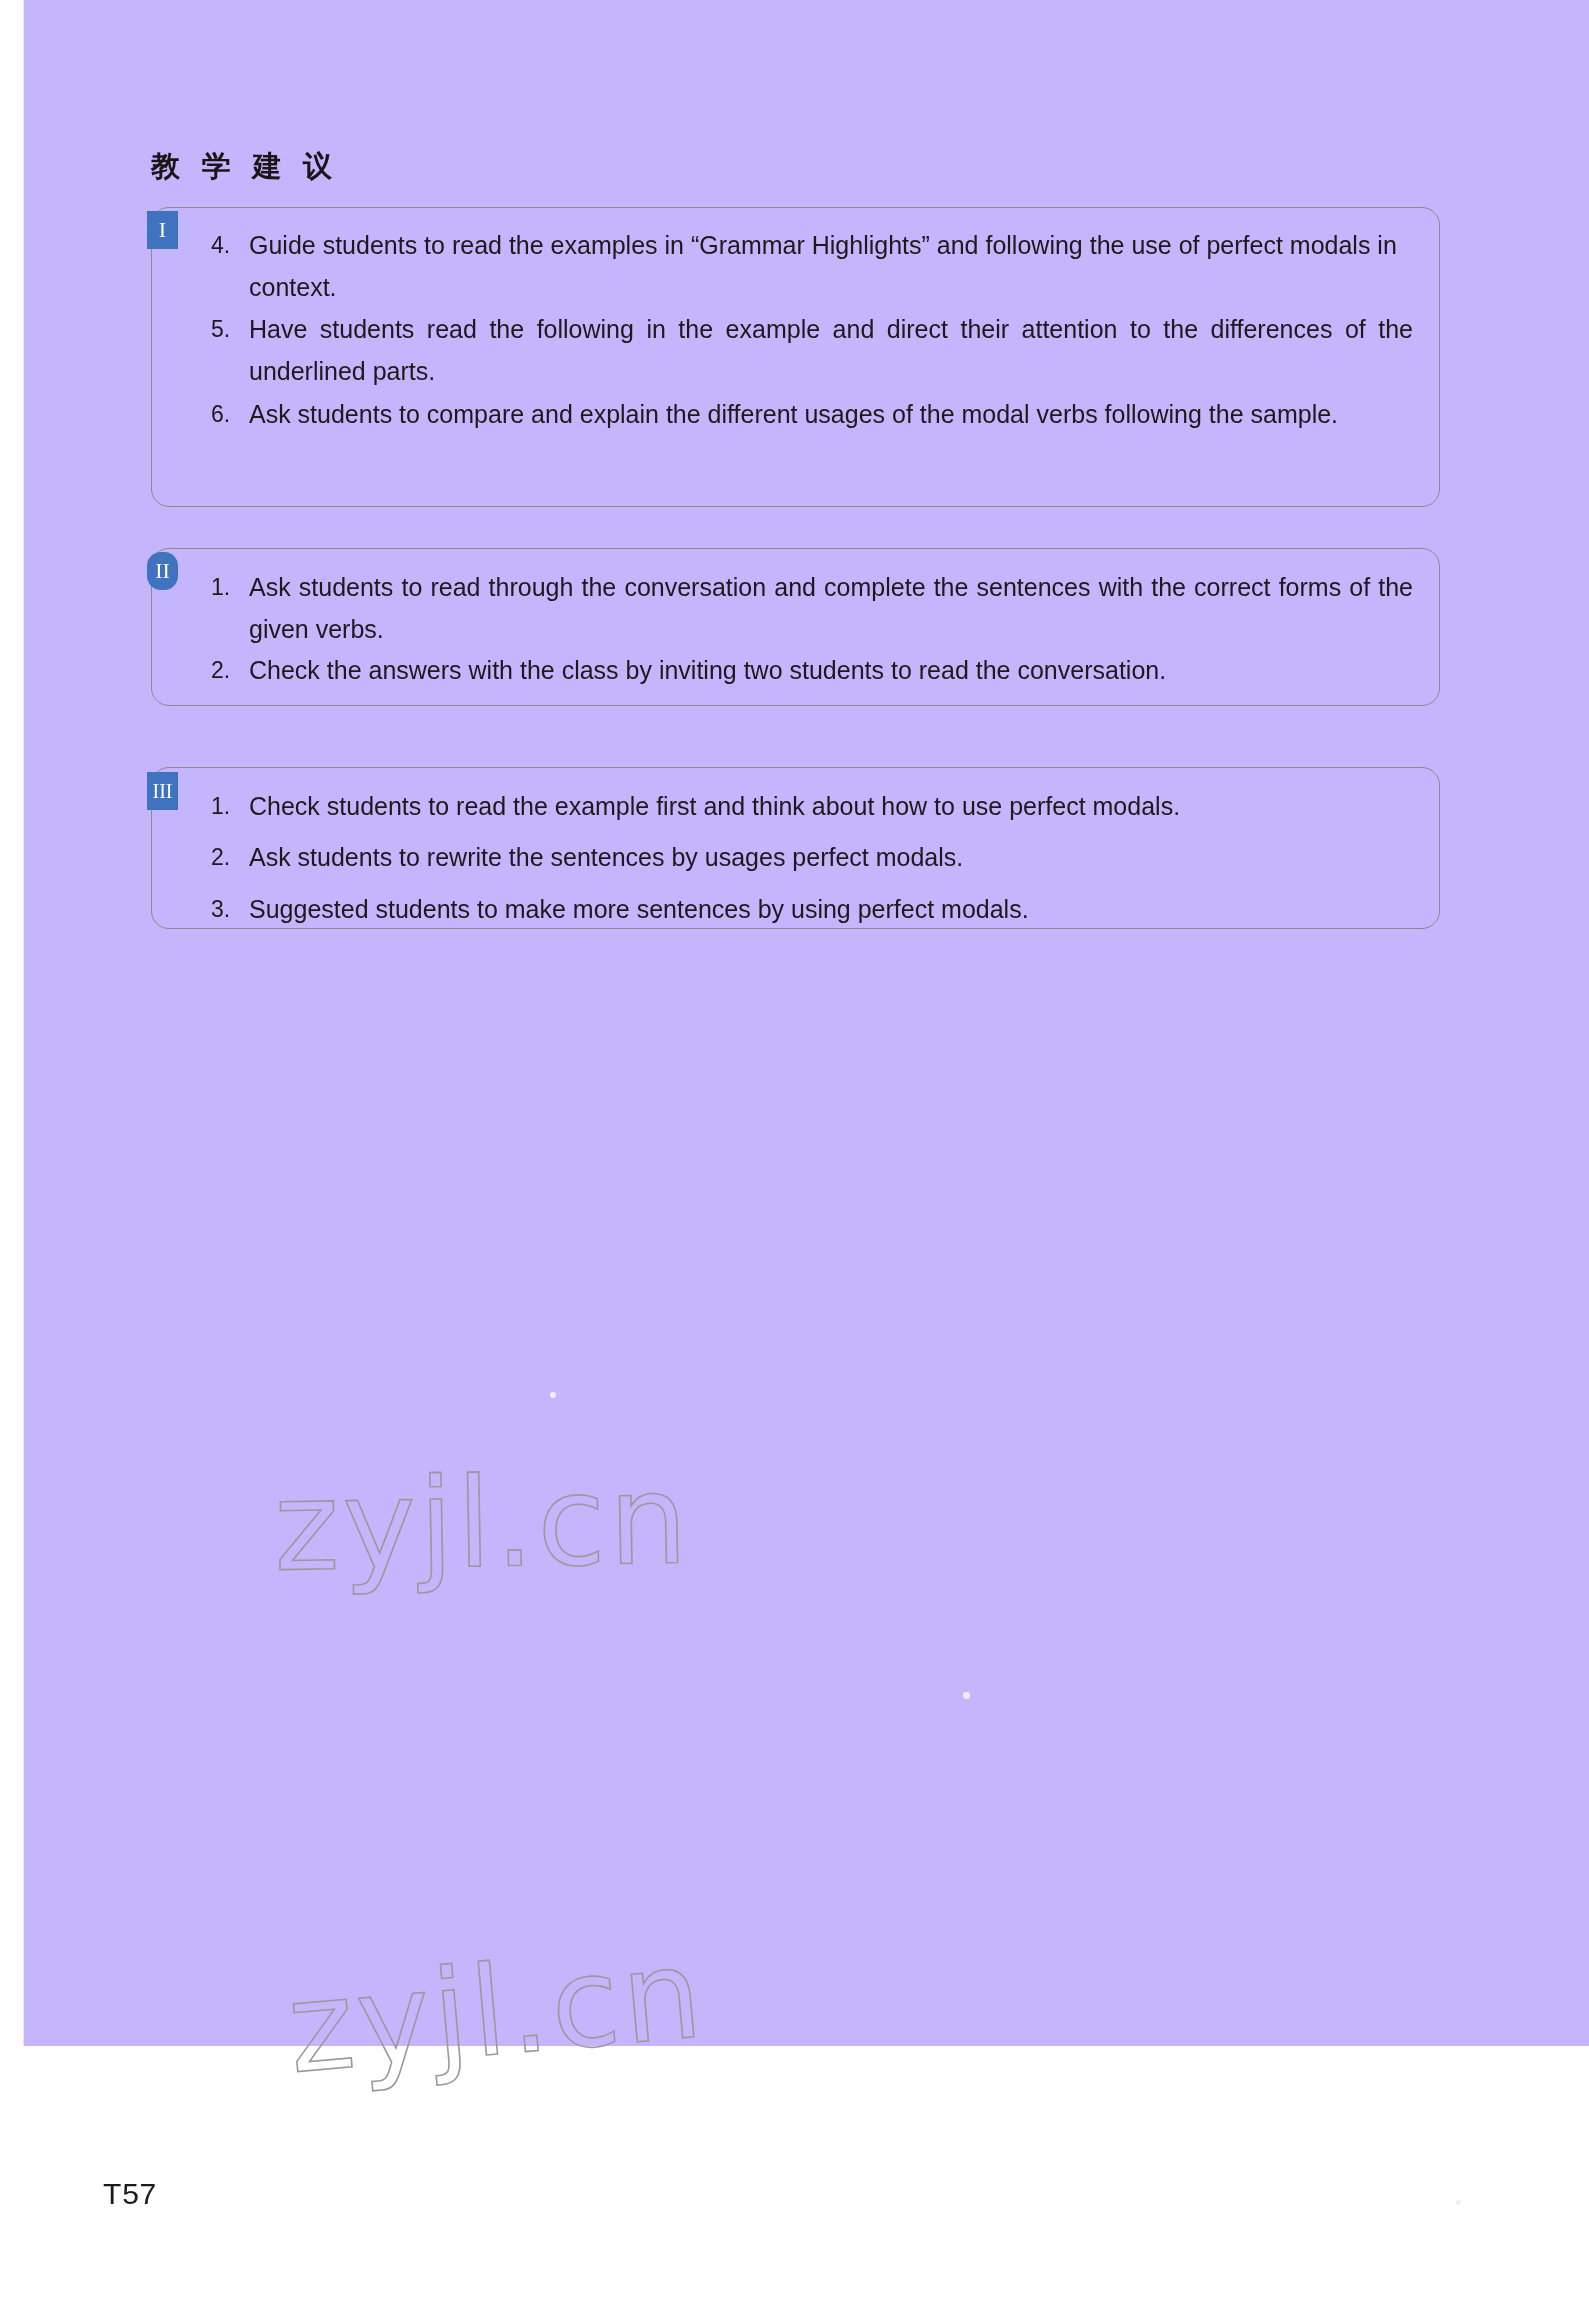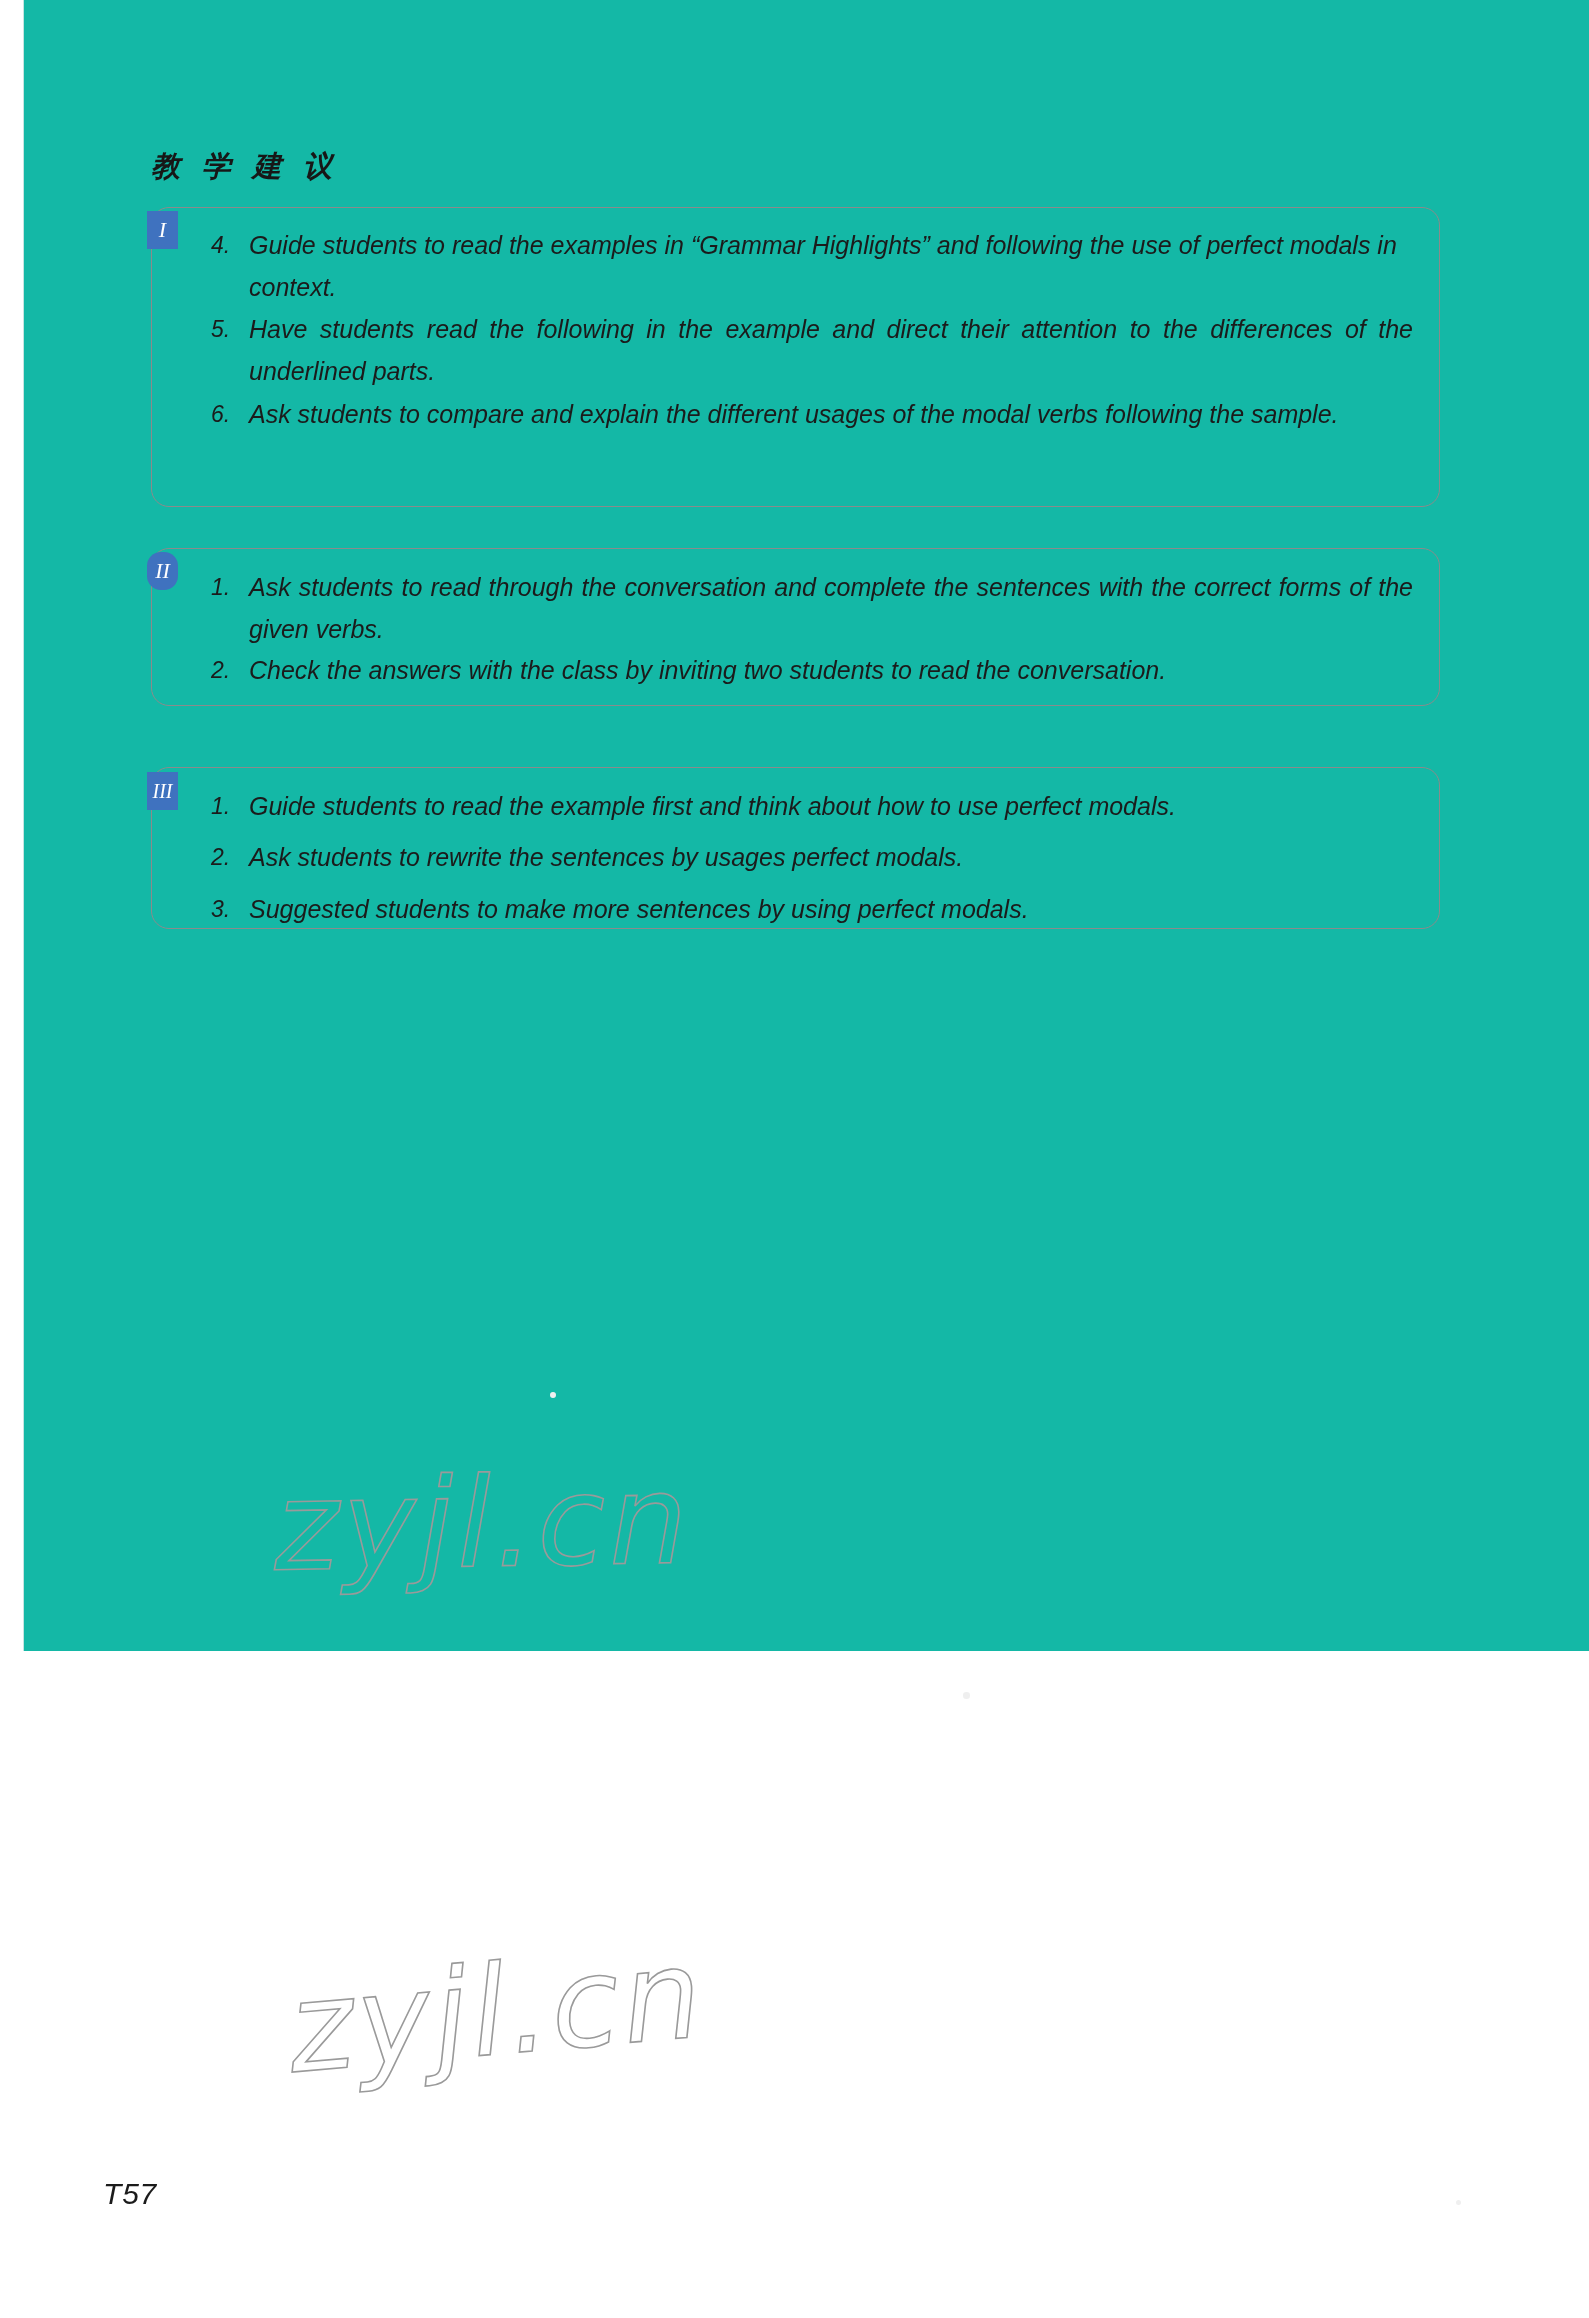--- a/index.html
+++ b/index.html
@@ -14,24 +14,23 @@
     font-family: "Liberation Sans", "DejaVu Sans", sans-serif;
     overflow: hidden;
   }
 
   
   #page-sheet {
     position: absolute;
     left: 23px;
     top: 0;
     width: 1567px;
-    height: 1651px;
-    background: #14b8a6;
+    height: 2046px;
+    background: #c4b5fd;
     box-shadow: inset 0.8px 0 0 #f0f0f0;
-    font-style: italic;
   }
   #page-left-edge {
     position: absolute;
     left: 0; top: 0;
     width: 23px; height: 2319px;
     background: #ffffff;
   }
 
   
   #section-heading {
@@ -207,21 +206,21 @@
   <div class="item" id="item-2-2">
     <span class="num">2.</span>
     <span class="txt">Check the answers with the class by inviting two students to read the conversation.</span>
   </div>
 
   <div class="panel" id="panel-3"></div>
   <div class="roman-badge" id="badge-3">III</div>
 
   <div class="item" id="item-3-1">
     <span class="num">1.</span>
-    <span class="txt">Guide students to read the example first and think about how to use perfect modals.</span>
+    <span class="txt">Check students to read the example first and think about how to use perfect modals.</span>
   </div>
   <div class="item" id="item-3-2">
     <span class="num">2.</span>
     <span class="txt">Ask students to rewrite the sentences by usages perfect modals.</span>
   </div>
   <div class="item" id="item-3-3">
     <span class="num">3.</span>
     <span class="txt">Suggested students to make more sentences by using perfect modals.</span>
   </div>
 

